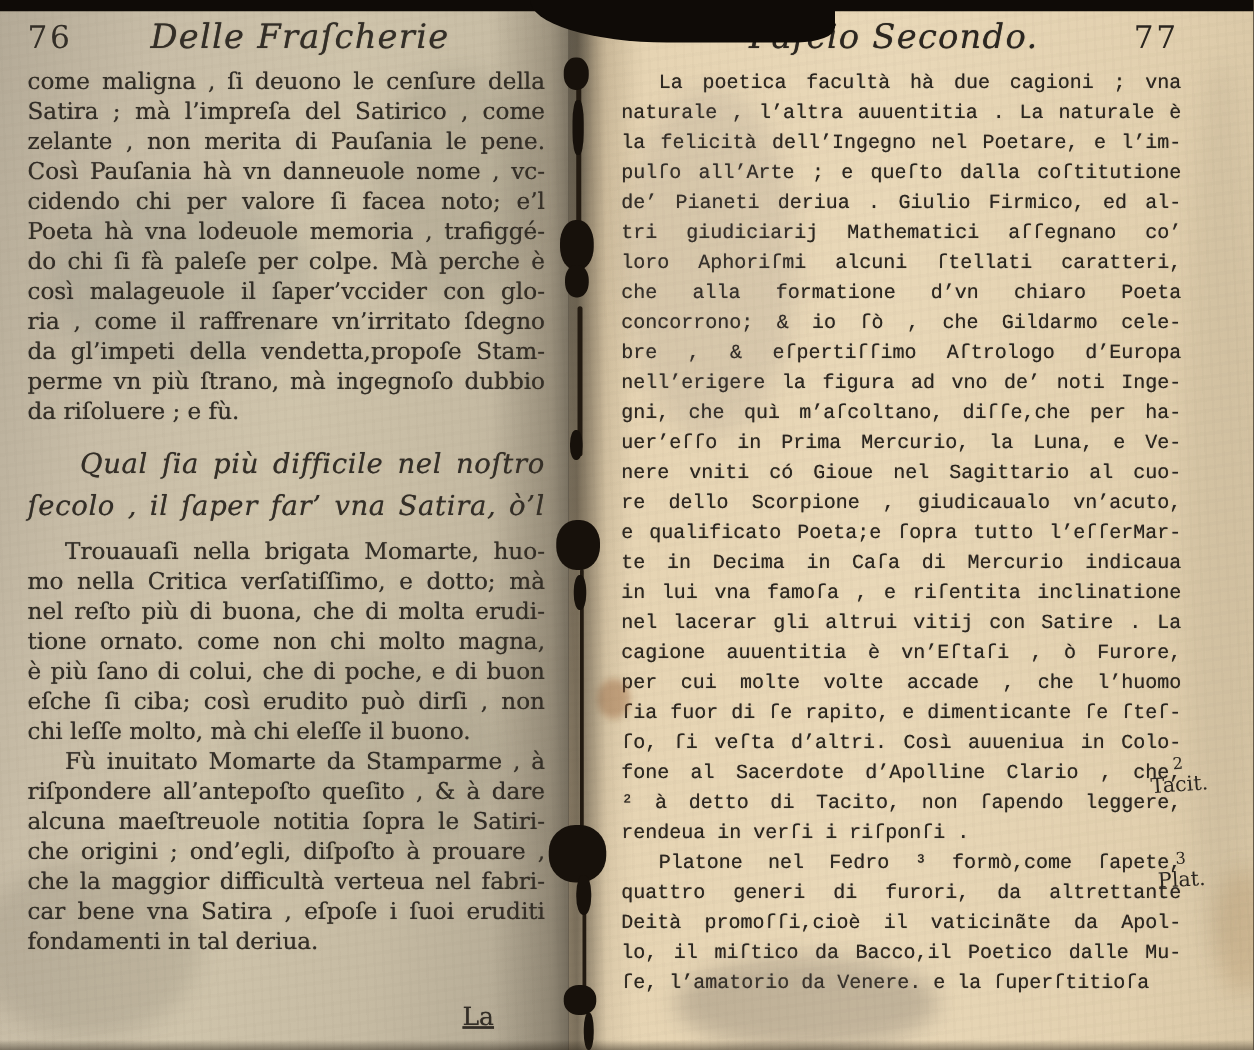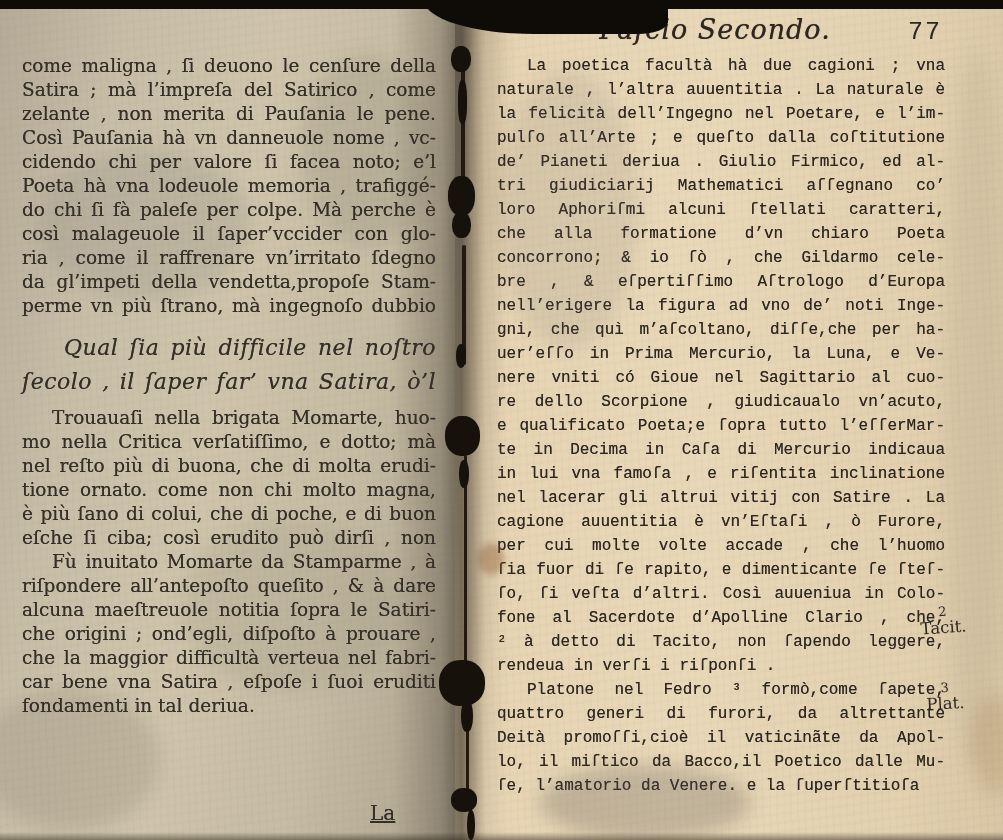--- a/index.html
+++ b/index.html
@@ -23,21 +23,21 @@
     position:absolute; inset:0; pointer-events:none; opacity:.5;
     background:
       repeating-linear-gradient(173deg, rgba(120,110,92,.05) 0 3px, rgba(0,0,0,0) 3px 9px),
       repeating-linear-gradient(88deg, rgba(90,82,66,.04) 0 2px, rgba(0,0,0,0) 2px 7px);
   }
   .header { position:absolute; top:14px; display:flex; align-items:baseline; }
   .page-left .header  { left:22px; width:414px; }
   .page-right .header { left:42px; width:470px; }
   .pagenum { font-size:25px; letter-spacing:2px; }
   .pagenum.pl { width:72px; }
-  .pagenum.pr { width:84px; text-align:center;font-family:Liberation Mono, monospace; }
+  .pagenum.pr { width:84px; text-align:center; }
   .running-title {
     flex:1; text-align:center; font-style:italic; font-size:27px; letter-spacing:1px;
     text-shadow:0 0 .7px rgba(50,44,36,.8);
   }
   .hspacer { width:50px; }
   .text-block { position:absolute; top:54px; }
   .page-left  .text-block { left:22px; width:414px; font-size:18.5px; }
   .page-right .text-block { left:42px; width:448px; font-size:16px;font-family:Liberation Mono, monospace; }
   .tline {
     line-height:24px; text-align:justify; text-align-last:justify;
@@ -92,45 +92,52 @@
 <body>
 
 <div id="scan">
 
   <div class="page page-left">
     <div class="grain"></div>
     <div class="stain st1"></div>
     <div class="stain st2"></div>
     <div class="stain st3"></div>
     <div class="stain st4"></div>
+    <div class="header">
+      <span class="pagenum pl">76</span>
+      <span class="running-title">Delle Fraſcherie</span>
+      <span class="hspacer"></span>
+    </div>
     <div class="text-block">
         <div class="para noindent">
           <div class="tline first">come maligna , ſi deuono le cenſure della</div>
           <div class="tline">Satira ; mà l’impreſa del Satirico , come</div>
           <div class="tline">zelante , non merita di Pauſania le pene.</div>
           <div class="tline">Così Pauſania hà vn danneuole nome , vc-</div>
           <div class="tline">cidendo chi per valore ſi facea noto; e’l</div>
           <div class="tline">Poeta hà vna lodeuole memoria , trafiggé-</div>
           <div class="tline">do chi ſi fà paleſe per colpe.  Mà perche è</div>
           <div class="tline">così malageuole il ſaper’vccider con glo-</div>
           <div class="tline">ria , come il raffrenare vn’irritato ſdegno</div>
           <div class="tline">da gl’impeti della vendetta,propoſe Stam-</div>
           <div class="tline">perme vn più ſtrano, mà ingegnoſo dubbio</div>
+          <div class="tline last">da riſoluere ; e fù.</div>
         </div>
         <div class="para heading">
           <div class="tline first">Qual ſia più difficile nel noſtro</div>
           <div class="tline">ſecolo , il ſaper far’ vna Satira, ò’l</div>
         </div>
         <div class="para indent">
           <div class="tline first">Trouauaſi nella brigata Momarte, huo-</div>
           <div class="tline">mo nella Critica verſatiſſimo, e dotto; mà</div>
           <div class="tline">nel reſto più di buona, che di molta erudi-</div>
           <div class="tline">tione ornato. come non chi molto magna,</div>
           <div class="tline">è più ſano di colui, che di poche, e di buon</div>
           <div class="tline">eſche ſi ciba; così erudito può dirſi , non</div>
+          <div class="tline last">chi leſſe molto, mà chi eleſſe il buono.</div>
         </div>
         <div class="para indent">
           <div class="tline first">Fù inuitato Momarte da Stamparme , à</div>
           <div class="tline">riſpondere all’antepoſto queſito , &amp; à dare</div>
           <div class="tline">alcuna maeſtreuole notitia ſopra le Satiri-</div>
           <div class="tline">che origini ; ond’egli, diſpoſto à prouare ,</div>
           <div class="tline">che la maggior difficultà verteua nel fabri-</div>
           <div class="tline">car bene vna Satira , eſpoſe i ſuoi eruditi</div>
           <div class="tline last">fondamenti in tal deriua.</div>
         </div>

